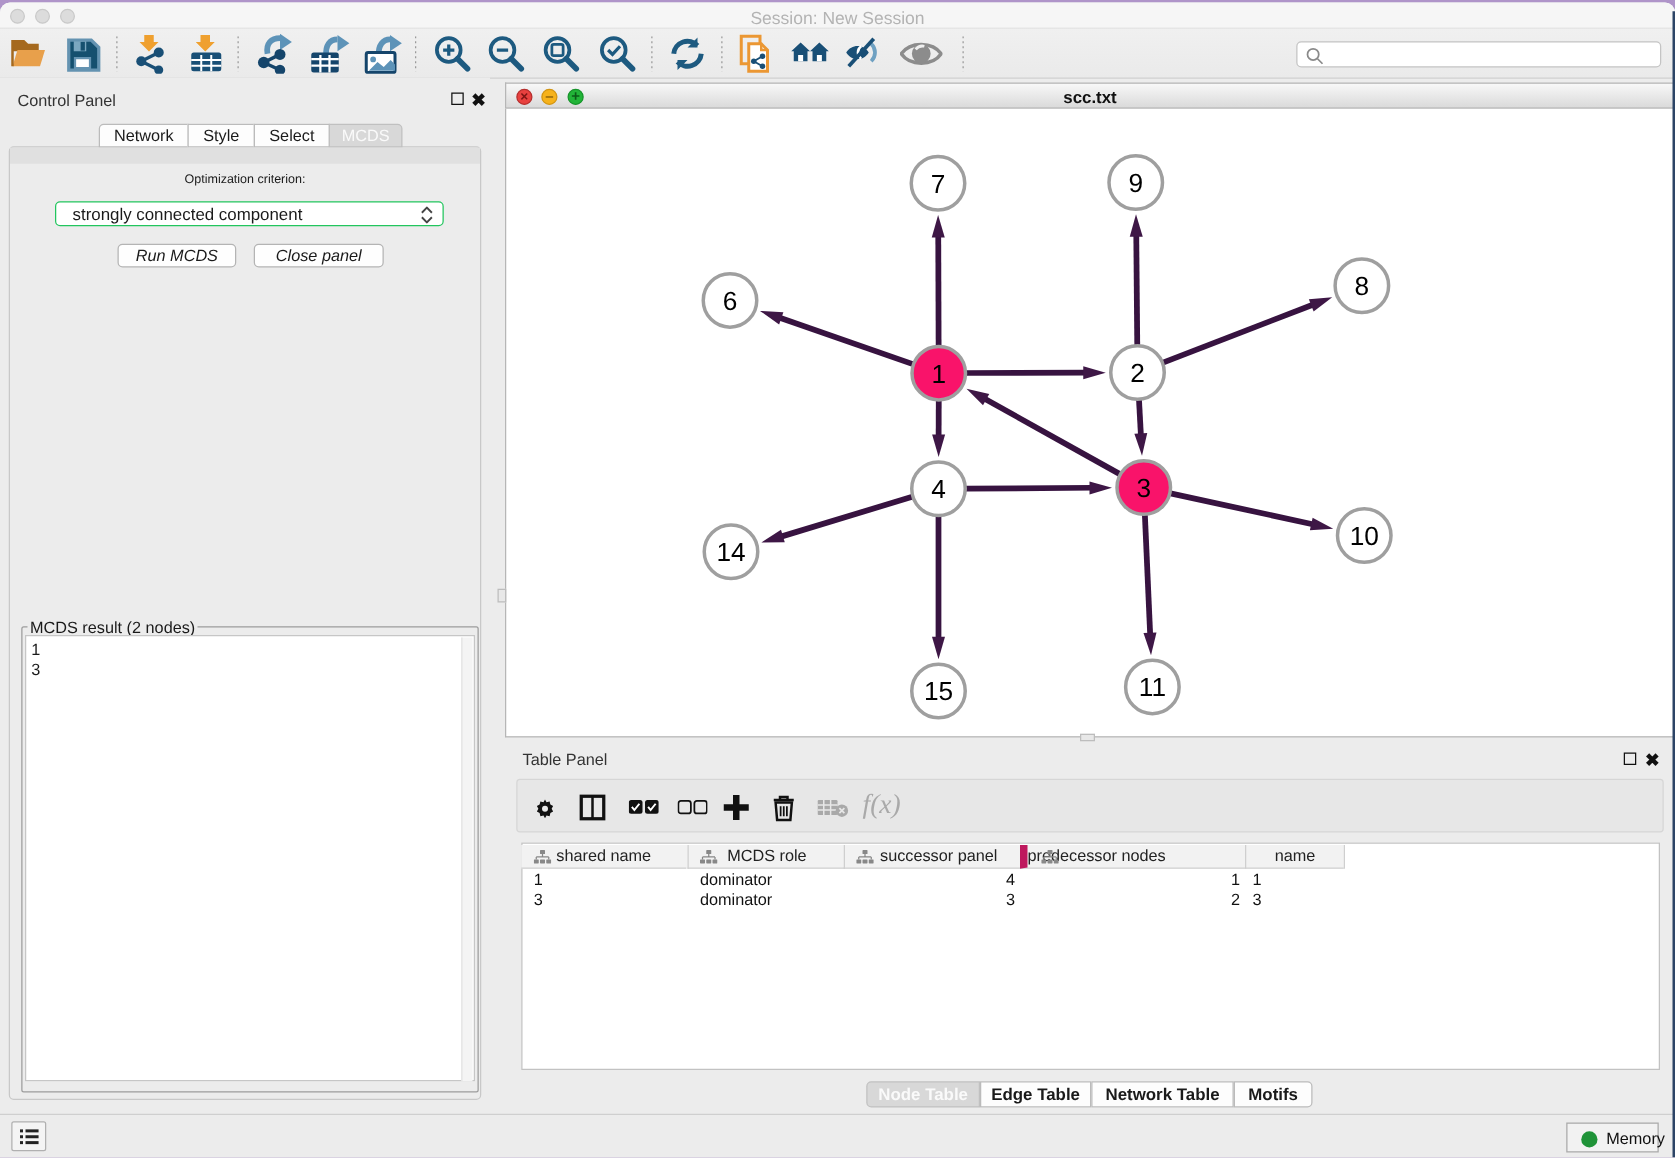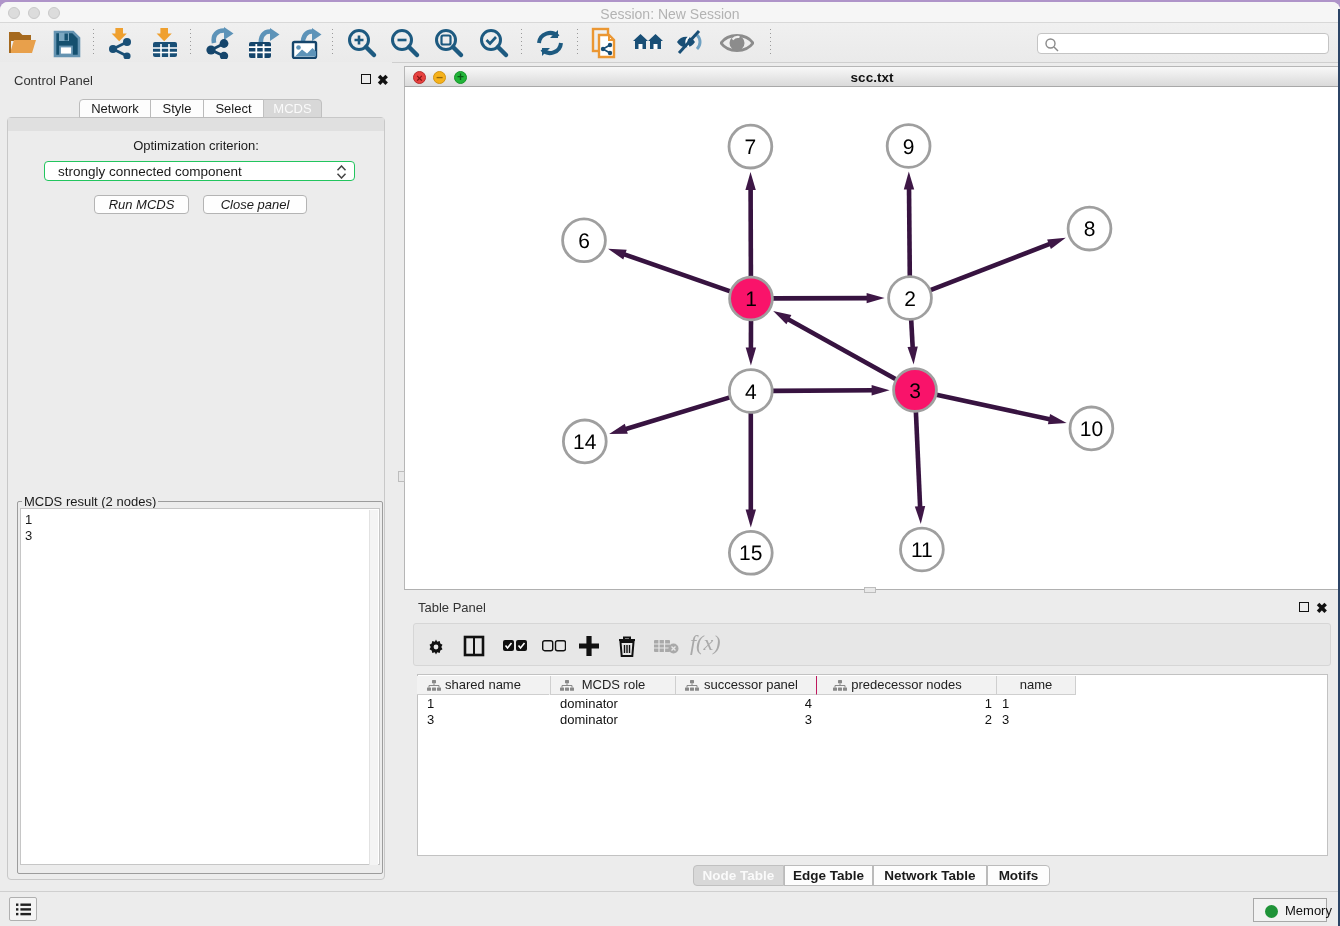--- a/index.html
+++ b/index.html
@@ -167,21 +167,21 @@
   <div class="float-ic" style="left:361px; top:12px;"></div>
   <div class="close-ic" style="left:377px; top:13px;">✖</div>
 
   <div style="position:absolute; left:7px; top:55px; width:378px; height:763px; background:#ececec; border:1px solid #c8c8c8; border-radius:4px;"></div>
   <div class="tab" style="left:79px; width:72px; border-radius:4px 0 0 0;">Network</div>
   <div class="tab" style="left:150px; width:54px;">Style</div>
   <div class="tab" style="left:203px; width:61px;">Select</div>
   <div class="tab" style="left:263px; width:59px; background:#d8d8d8; color:#fafafa; border-color:#c0c0c0; border-radius:0 4px 0 0;">MCDS</div>
   <div style="position:absolute; left:8px; top:56px; width:376px; height:13px; background:#e0e0e0;"></div>
 
-  <div style="position:absolute; left:0; top:76px; width:392px; text-align:center; font-size:13px; color:#1a1a1a;">Optimization criterion:</div>
+  <div style="position:absolute; left:0; top:76px; width:392px; text-align:center; font-size:10px; color:#1a1a1a;">Optimization criterion:</div>
   <div style="position:absolute; left:44px; top:99px; width:311px; height:20px; background:#fff; border:1px solid #22c55e; border-radius:4px;">
     <span style="position:absolute; left:13px; top:2px; font-size:13.5px; color:#1a1a1a;">strongly connected component</span>
     <svg width="11" height="14" viewBox="0 0 11 14" style="position:absolute; right:7px; top:3px;">
         <path d="M1.5 5.2 L5.5 1 L9.5 5.2 M1.5 8.8 L5.5 13 L9.5 8.8" fill="none" stroke="#444" stroke-width="1.5"></path>
       </svg>
   </div>
   <div class="btn" style="left:94px; top:133px; width:95px; height:19px; line-height:18px;">Run MCDS</div>
   <div class="btn" style="left:203px; top:133px; width:104px; height:19px; line-height:18px;">Close panel</div>
 
   <div style="position:absolute; left:17px; top:439px; width:366px; height:373px; border:1px solid #9c9c9c; border-radius:2px;"></div>
@@ -321,21 +321,21 @@
   <div style="position:absolute; left:271px; top:80px; width:141px; height:19px; border-left:1px solid #cfcfcf; border-bottom:1px solid #cfcfcf; font-size:13px; color:#222; text-align:center; line-height:18px; padding-left:10px;">successor panel</div>
   <svg style="position:absolute;left:281px;top:84px;" width="14" height="12" viewBox="0 0 14 12">
       <g fill="#888">
         <rect x="5" y="0" width="4" height="3.2" rx="0.5"></rect>
         <rect x="0" y="7.5" width="4" height="3.2" rx="0.5"></rect>
         <rect x="5" y="7.5" width="4" height="3.2" rx="0.5"></rect>
         <rect x="10" y="7.5" width="4" height="3.2" rx="0.5"></rect>
         <path d="M7 3.2 v2 M2 5.5 h5 M2 5.5 v2 M12 5.5 h-5 M12 5.5 v2" stroke="#888" stroke-width="1" fill="none"></path>
       </g>
     </svg>
-  <div style="position:absolute; left:412px; top:80px; width:180px; height:19px; border-left:1px solid #be185d; border-bottom:1px solid #cfcfcf; font-size:13px; color:#222; text-align:center; line-height:18px;">predecessor nodes</div>
+  <div style="position:absolute; left:412px; top:80px; width:180px; height:19px; border-left:6px solid #be185d; border-bottom:1px solid #cfcfcf; font-size:13px; color:#222; text-align:left; line-height:18px;">predecessor nodes</div>
   <svg style="position:absolute;left:429px;top:84px;" width="14" height="12" viewBox="0 0 14 12">
       <g fill="#888">
         <rect x="5" y="0" width="4" height="3.2" rx="0.5"></rect>
         <rect x="0" y="7.5" width="4" height="3.2" rx="0.5"></rect>
         <rect x="5" y="7.5" width="4" height="3.2" rx="0.5"></rect>
         <rect x="10" y="7.5" width="4" height="3.2" rx="0.5"></rect>
         <path d="M7 3.2 v2 M2 5.5 h5 M2 5.5 v2 M12 5.5 h-5 M12 5.5 v2" stroke="#888" stroke-width="1" fill="none"></path>
       </g>
     </svg>
   <div style="position:absolute; left:592px; top:80px; width:79px; height:19px; border-left:1px solid #cfcfcf; border-bottom:1px solid #cfcfcf; font-size:13px; color:#222; text-align:center; line-height:18px;">name</div>

